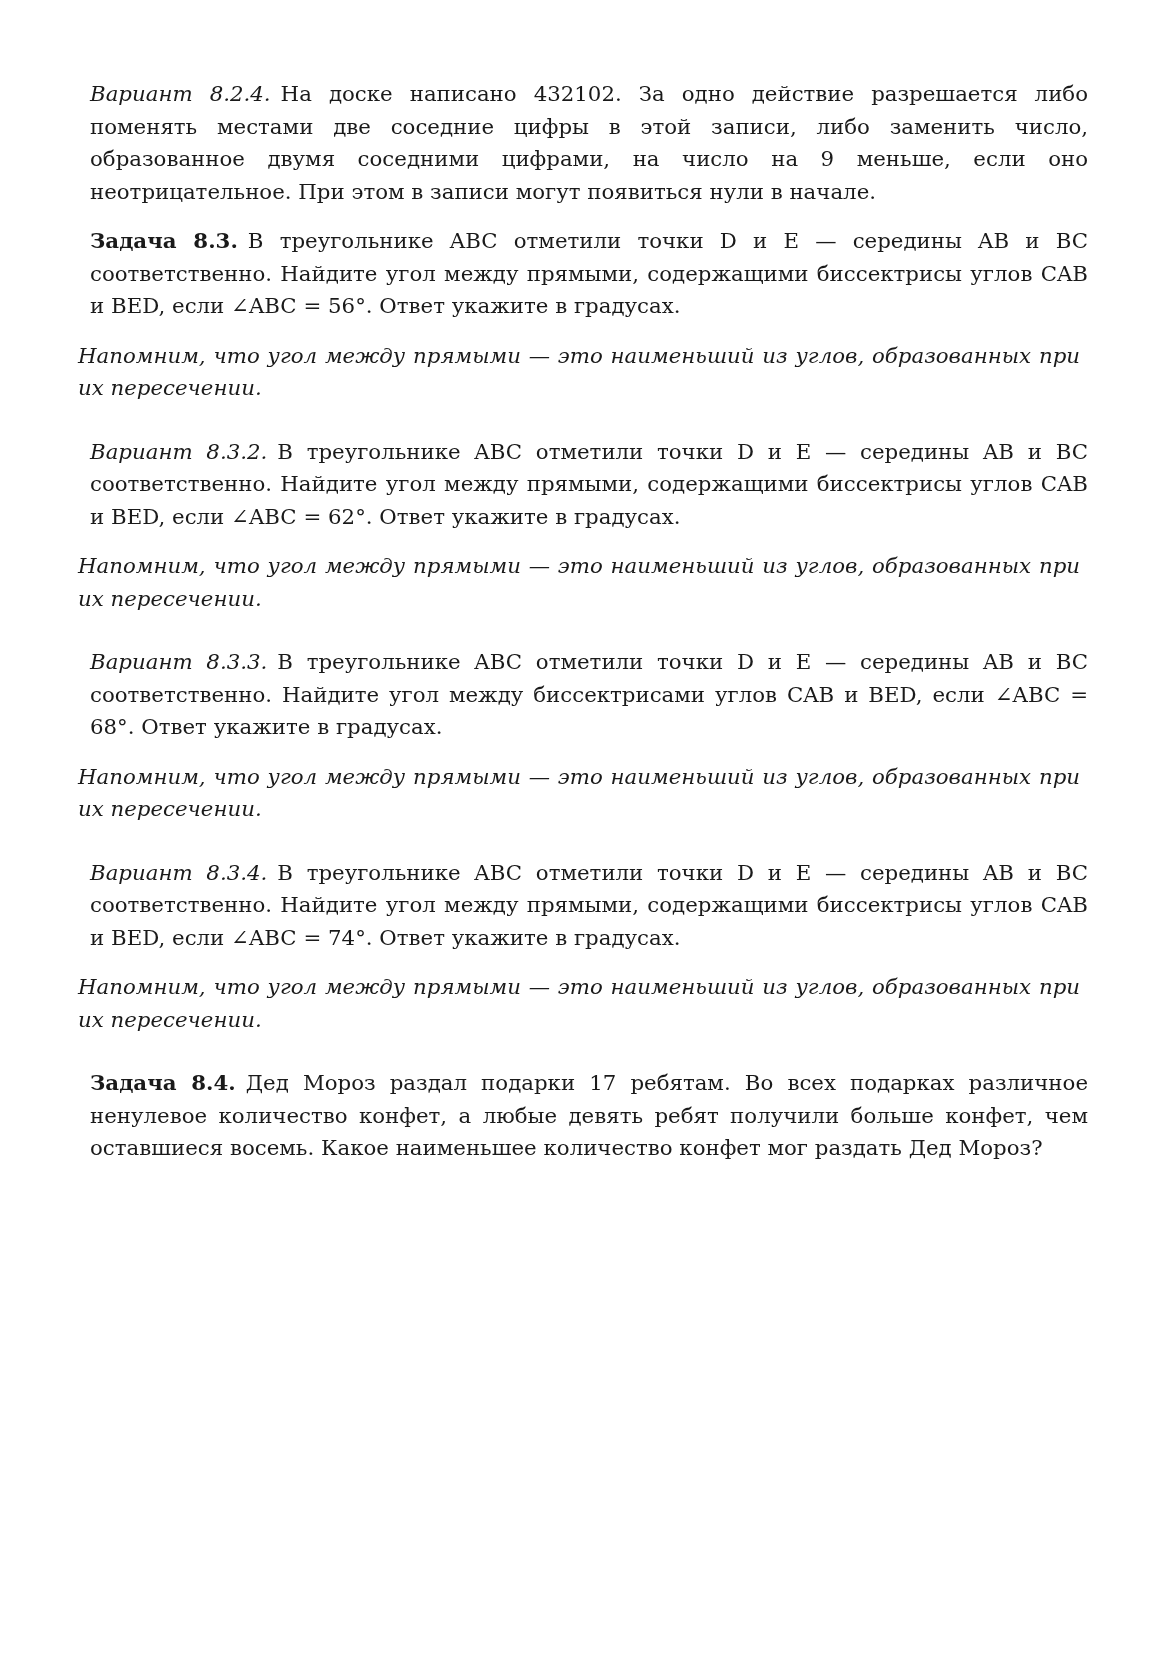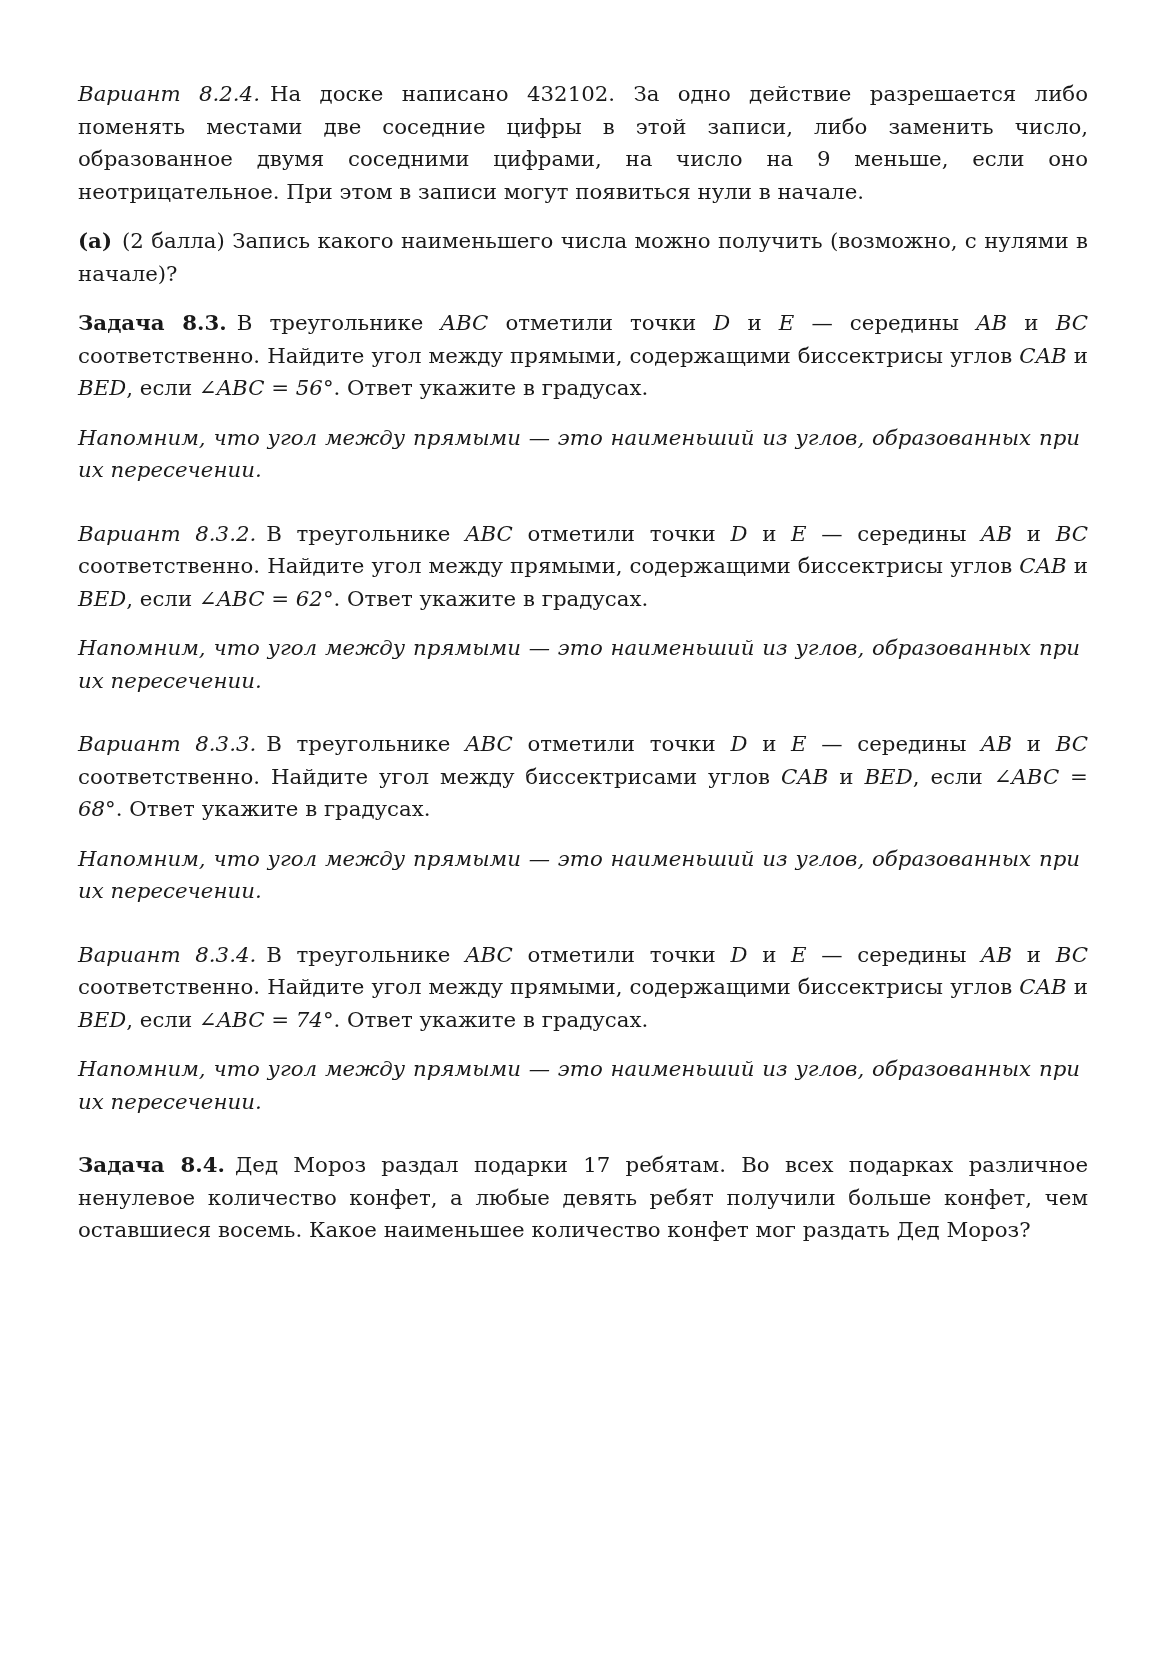--- a/index.html
+++ b/index.html
@@ -1,36 +1,33 @@
 <!DOCTYPE html>
 <html><head>
 <meta charset="utf-8">
 <style>
   html, body { margin: 0; padding: 0; background: #ffffff; }
   body { width: 1166px; height: 1654px; position: relative; overflow: hidden;
          font-family: "DejaVu Serif", "Liberation Serif", serif; color: #1a1a1a; }
   .page { position: absolute; left: 78px; top: 78px; width: 1010px;
           font-size: 21.3px; line-height: 32.5px; text-align: justify; }
-  .para { margin: 0 0 17px 0; }
+  .para { margin: 0 0 17px 12px; }
   .it { font-style: italic; }
   .b { font-weight: bold; }
-  .m { font-style: italic; }
+  .m { }
   .note { font-style: italic; margin: 0 8px 31px 0; }
   .sp { display: inline-block; width: 10px; }
 </style>
 </head>
 <body>
 
 <div class="page">
 
   <p class="para">
     <span class="it">Вариант 8.2.4.</span><span class="sp"></span><span>На доске написано 432102. За одно действие разрешается либо поменять местами две соседние цифры в этой записи, либо заменить число, образованное двумя соседними цифрами, на число на 9 меньше, если оно неотрицательное. При этом в записи могут появиться нули в начале.</span>
-  </p>
-  <p class="para">
-    <span class="b">(а)</span><span class="sp"></span><span>(2 балла) Запись какого наименьшего числа можно получить (возможно, с нулями в начале)?</span>
   </p>
 
   <p class="para">
     <span class="b">Задача 8.3.</span><span class="sp"></span><span>В треугольнике</span> <span class="m">ABC</span> <span>отметили точки</span> <span class="m">D</span> <span>и</span> <span class="m">E</span> <span>— середины</span> <span class="m">AB</span> <span>и</span> <span class="m">BC</span> <span>соответственно. Найдите угол между прямыми, содержащими биссектрисы углов</span> <span class="m">CAB</span> <span>и</span> <span class="m">BED</span><span>, если</span> <span class="m">∠ABC = 56°</span><span>. Ответ укажите в градусах.</span>
   </p>
   <p class="note">Напомним, что угол между прямыми — это наименьший из углов, образованных при их пересечении.</p>
 
   <p class="para">
     <span class="it">Вариант 8.3.2.</span><span class="sp"></span><span>В треугольнике</span> <span class="m">ABC</span> <span>отметили точки</span> <span class="m">D</span> <span>и</span> <span class="m">E</span> <span>— середины</span> <span class="m">AB</span> <span>и</span> <span class="m">BC</span> <span>соответственно. Найдите угол между прямыми, содержащими биссектрисы углов</span> <span class="m">CAB</span> <span>и</span> <span class="m">BED</span><span>, если</span> <span class="m">∠ABC = 62°</span><span>. Ответ укажите в градусах.</span>
   </p>

